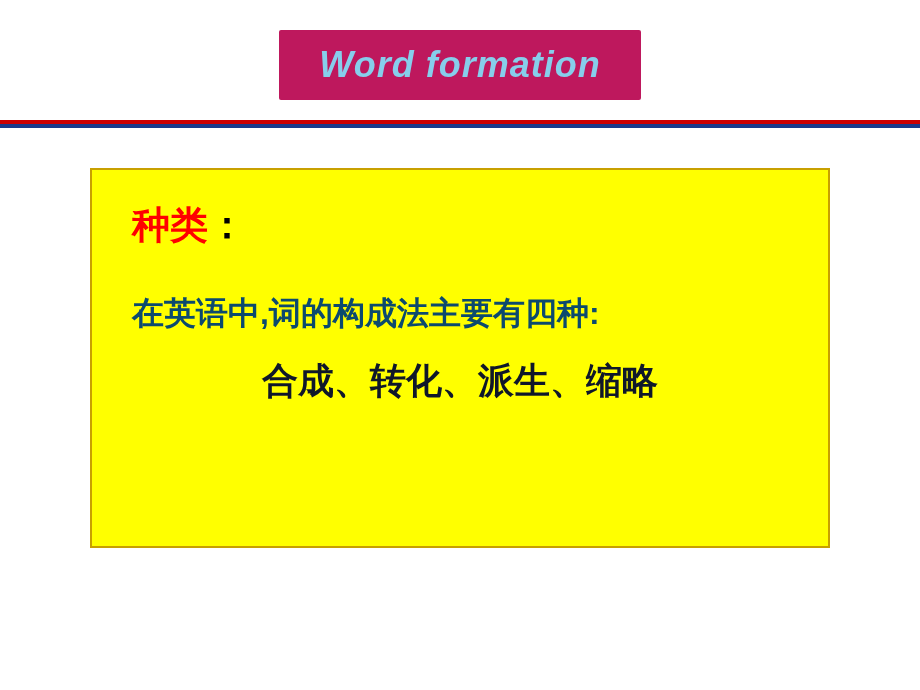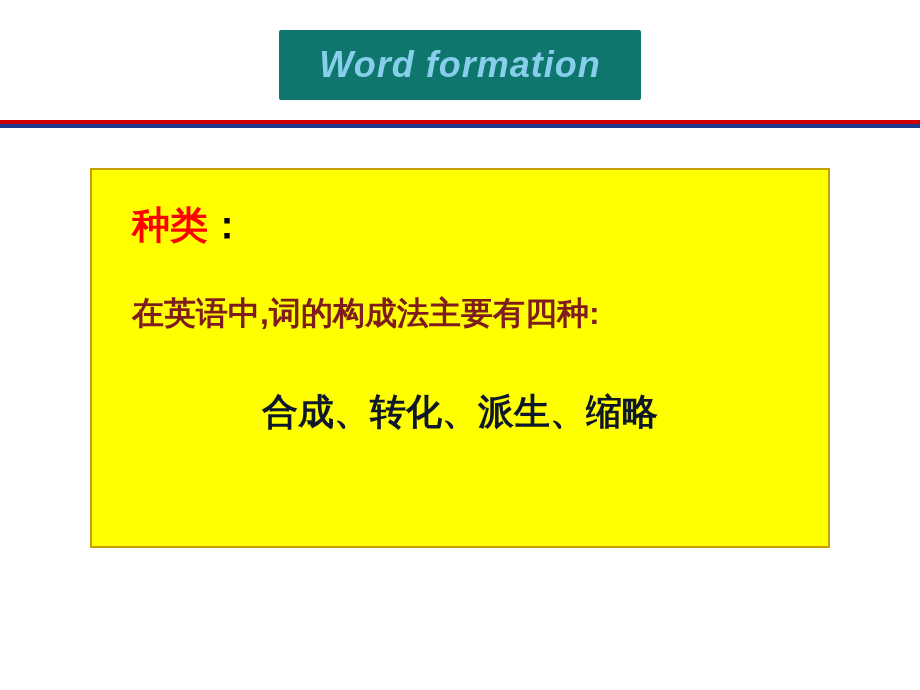--- a/index.html
+++ b/index.html
@@ -19,21 +19,21 @@
 
     .header-section {
       display: flex;
       justify-content: center;
       align-items: center;
       padding-top: 30px;
       padding-bottom: 20px;
     }
 
     .title-box {
-      background-color: #0f766e;
+      background-color: #be185d;
       padding: 14px 40px;
       border-radius: 2px;
     }
 
     .title-text {
       color: #87CEEB;
       font-size: 36px;
       font-weight: bold;
       font-style: italic;
       letter-spacing: 1px;
@@ -79,23 +79,23 @@
     .category-chinese {
       color: #FF0000;
     }
 
     .category-colon {
       color: #000000;
     }
 
     .description-text {
       font-size: 32px;
-      color: #7f1d1d;
+      color: #0c4a6e;
       font-weight: bold;
-      margin-bottom: 51px;
+      margin-bottom: 20px;
       line-height: 1.4;
     }
 
     .types-text {
       font-size: 36px;
       color: #0f172a;
       font-weight: bold;
       text-align: center;
       line-height: 1.4;
     }

